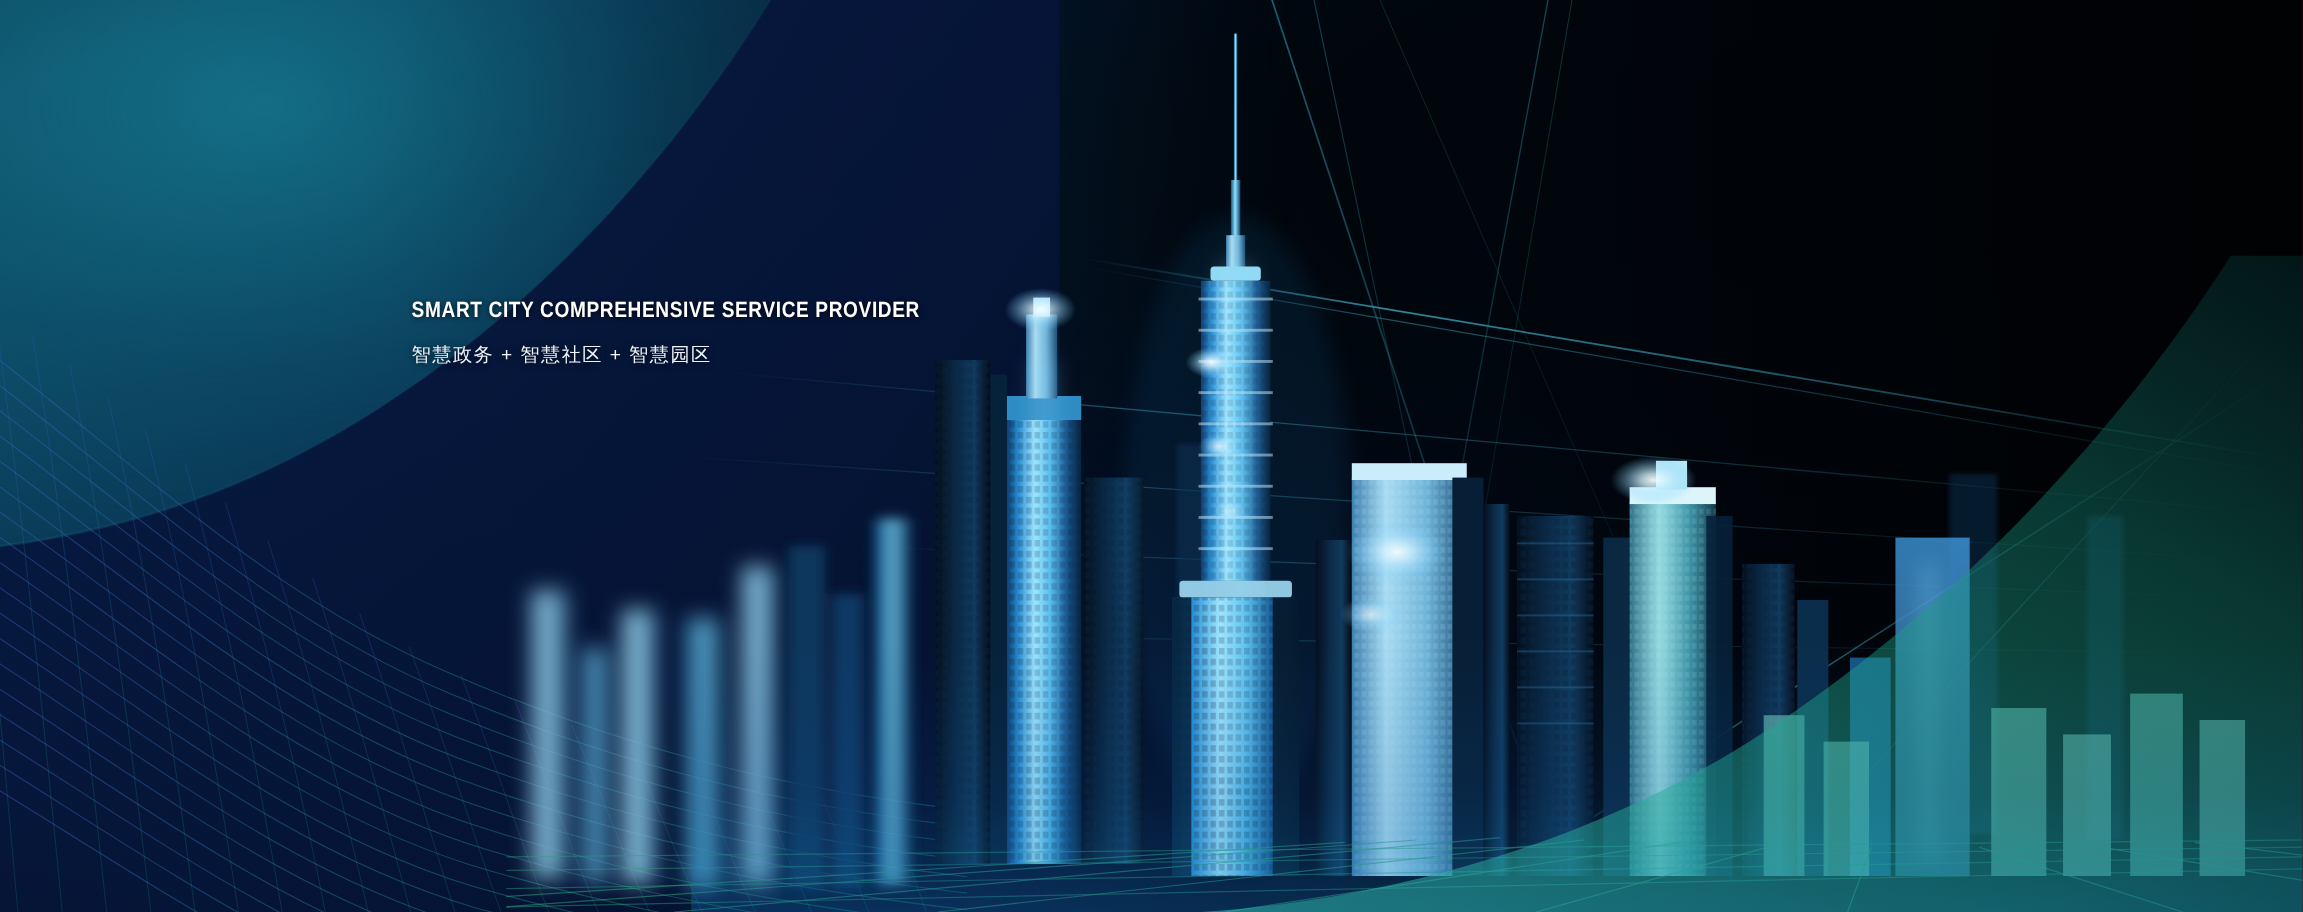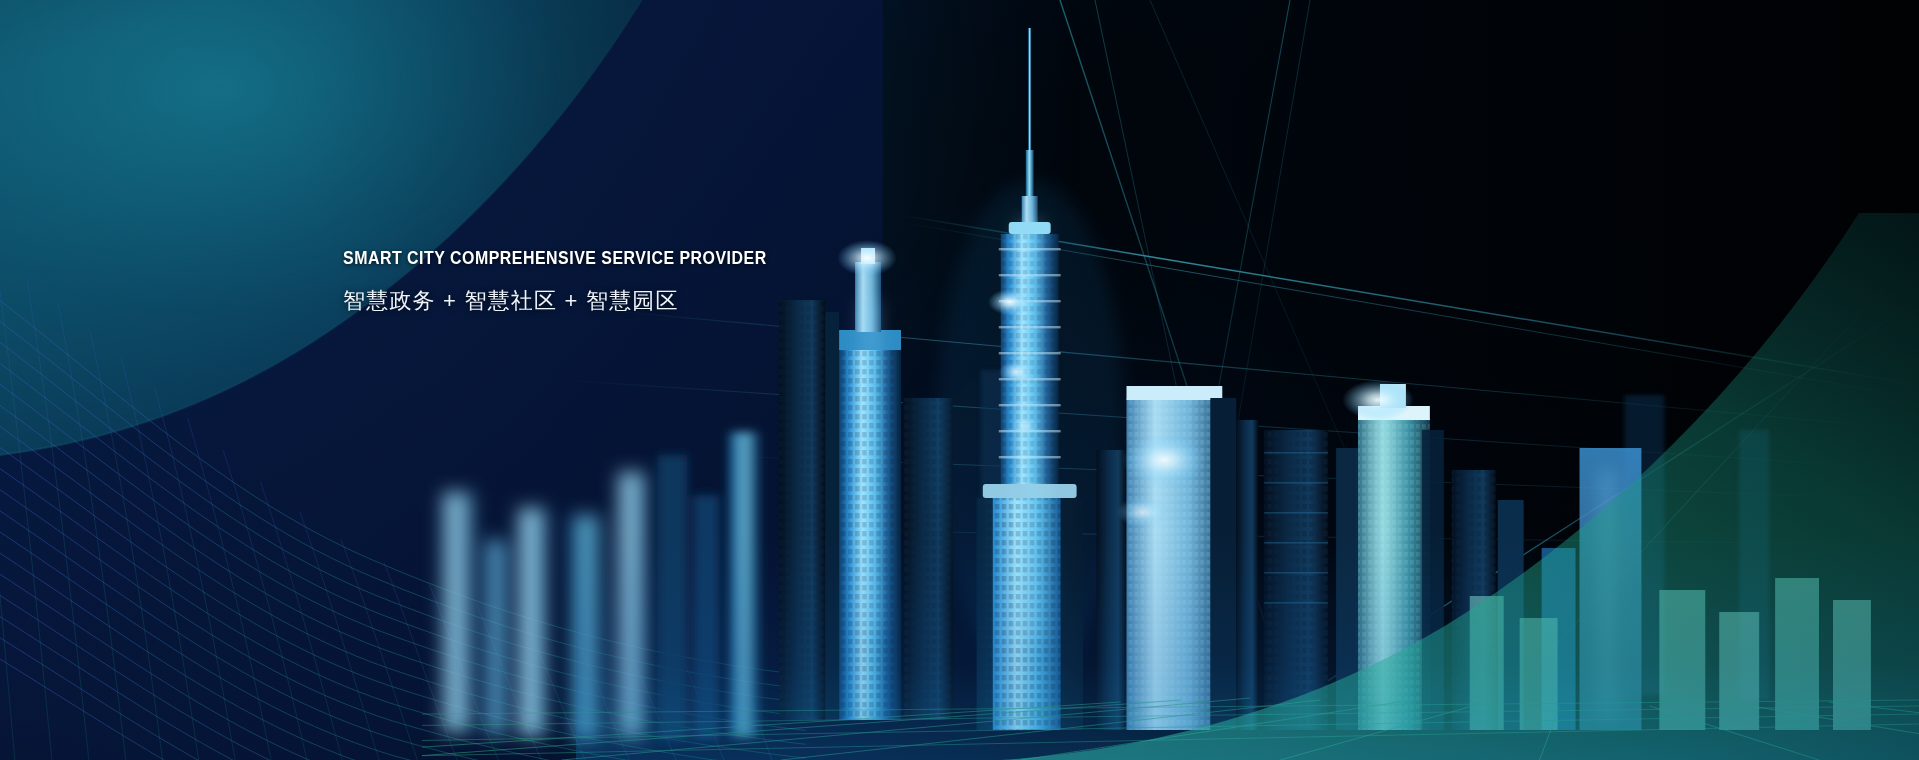--- a/index.html
+++ b/index.html
@@ -84,21 +84,21 @@
     color:#35d48c;
     background:linear-gradient(92deg,#3fd991 0%,#37d68d 38%,#2fd190 72%,#27c894 100%);
     -webkit-background-clip:text;
     background-clip:text;
     -webkit-text-fill-color:transparent;
     filter:drop-shadow(0 2px 10px rgba(0,0,0,.55));
   }
   .subline{
     margin-top:18px;
     color:#eef4fb;
-    font-size:22px;
+    font-size:16px;
     font-weight:normal;
     letter-spacing:1.2px;
     white-space:nowrap;
     text-shadow:0 1px 6px rgba(0,0,0,.7);
   }
 </style>
 </head>
 <body>
 
 <div class="banner">

